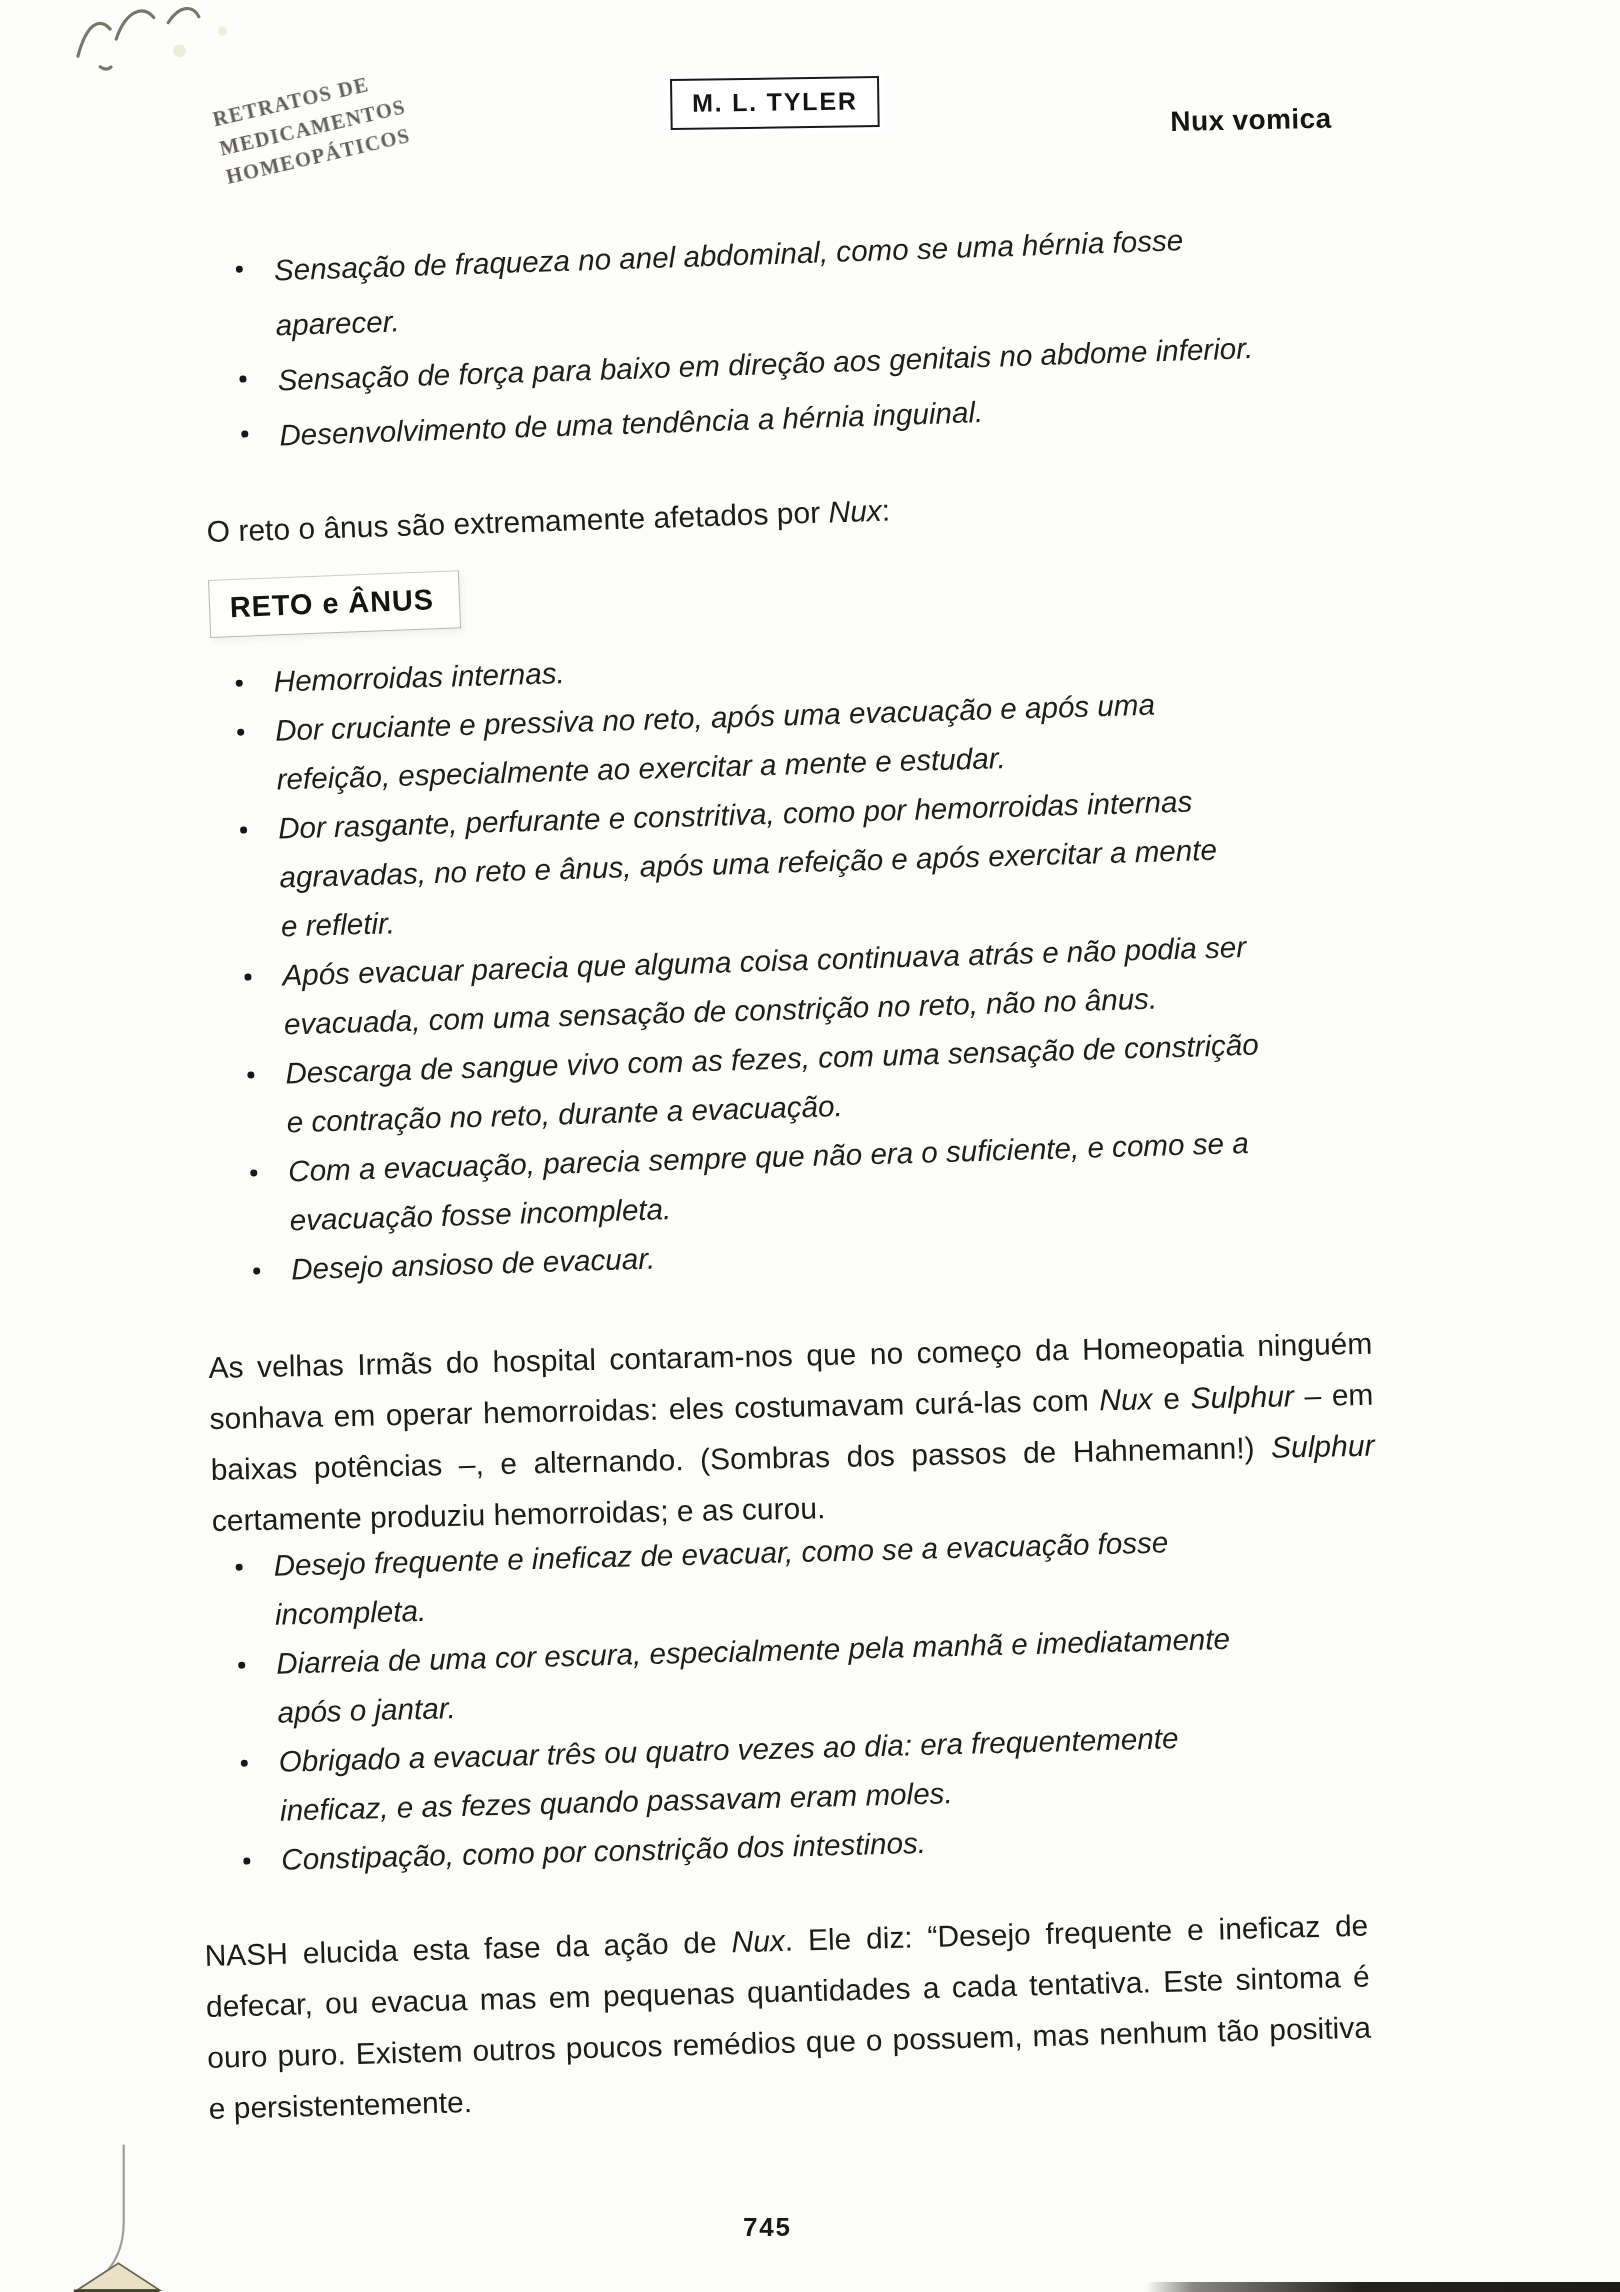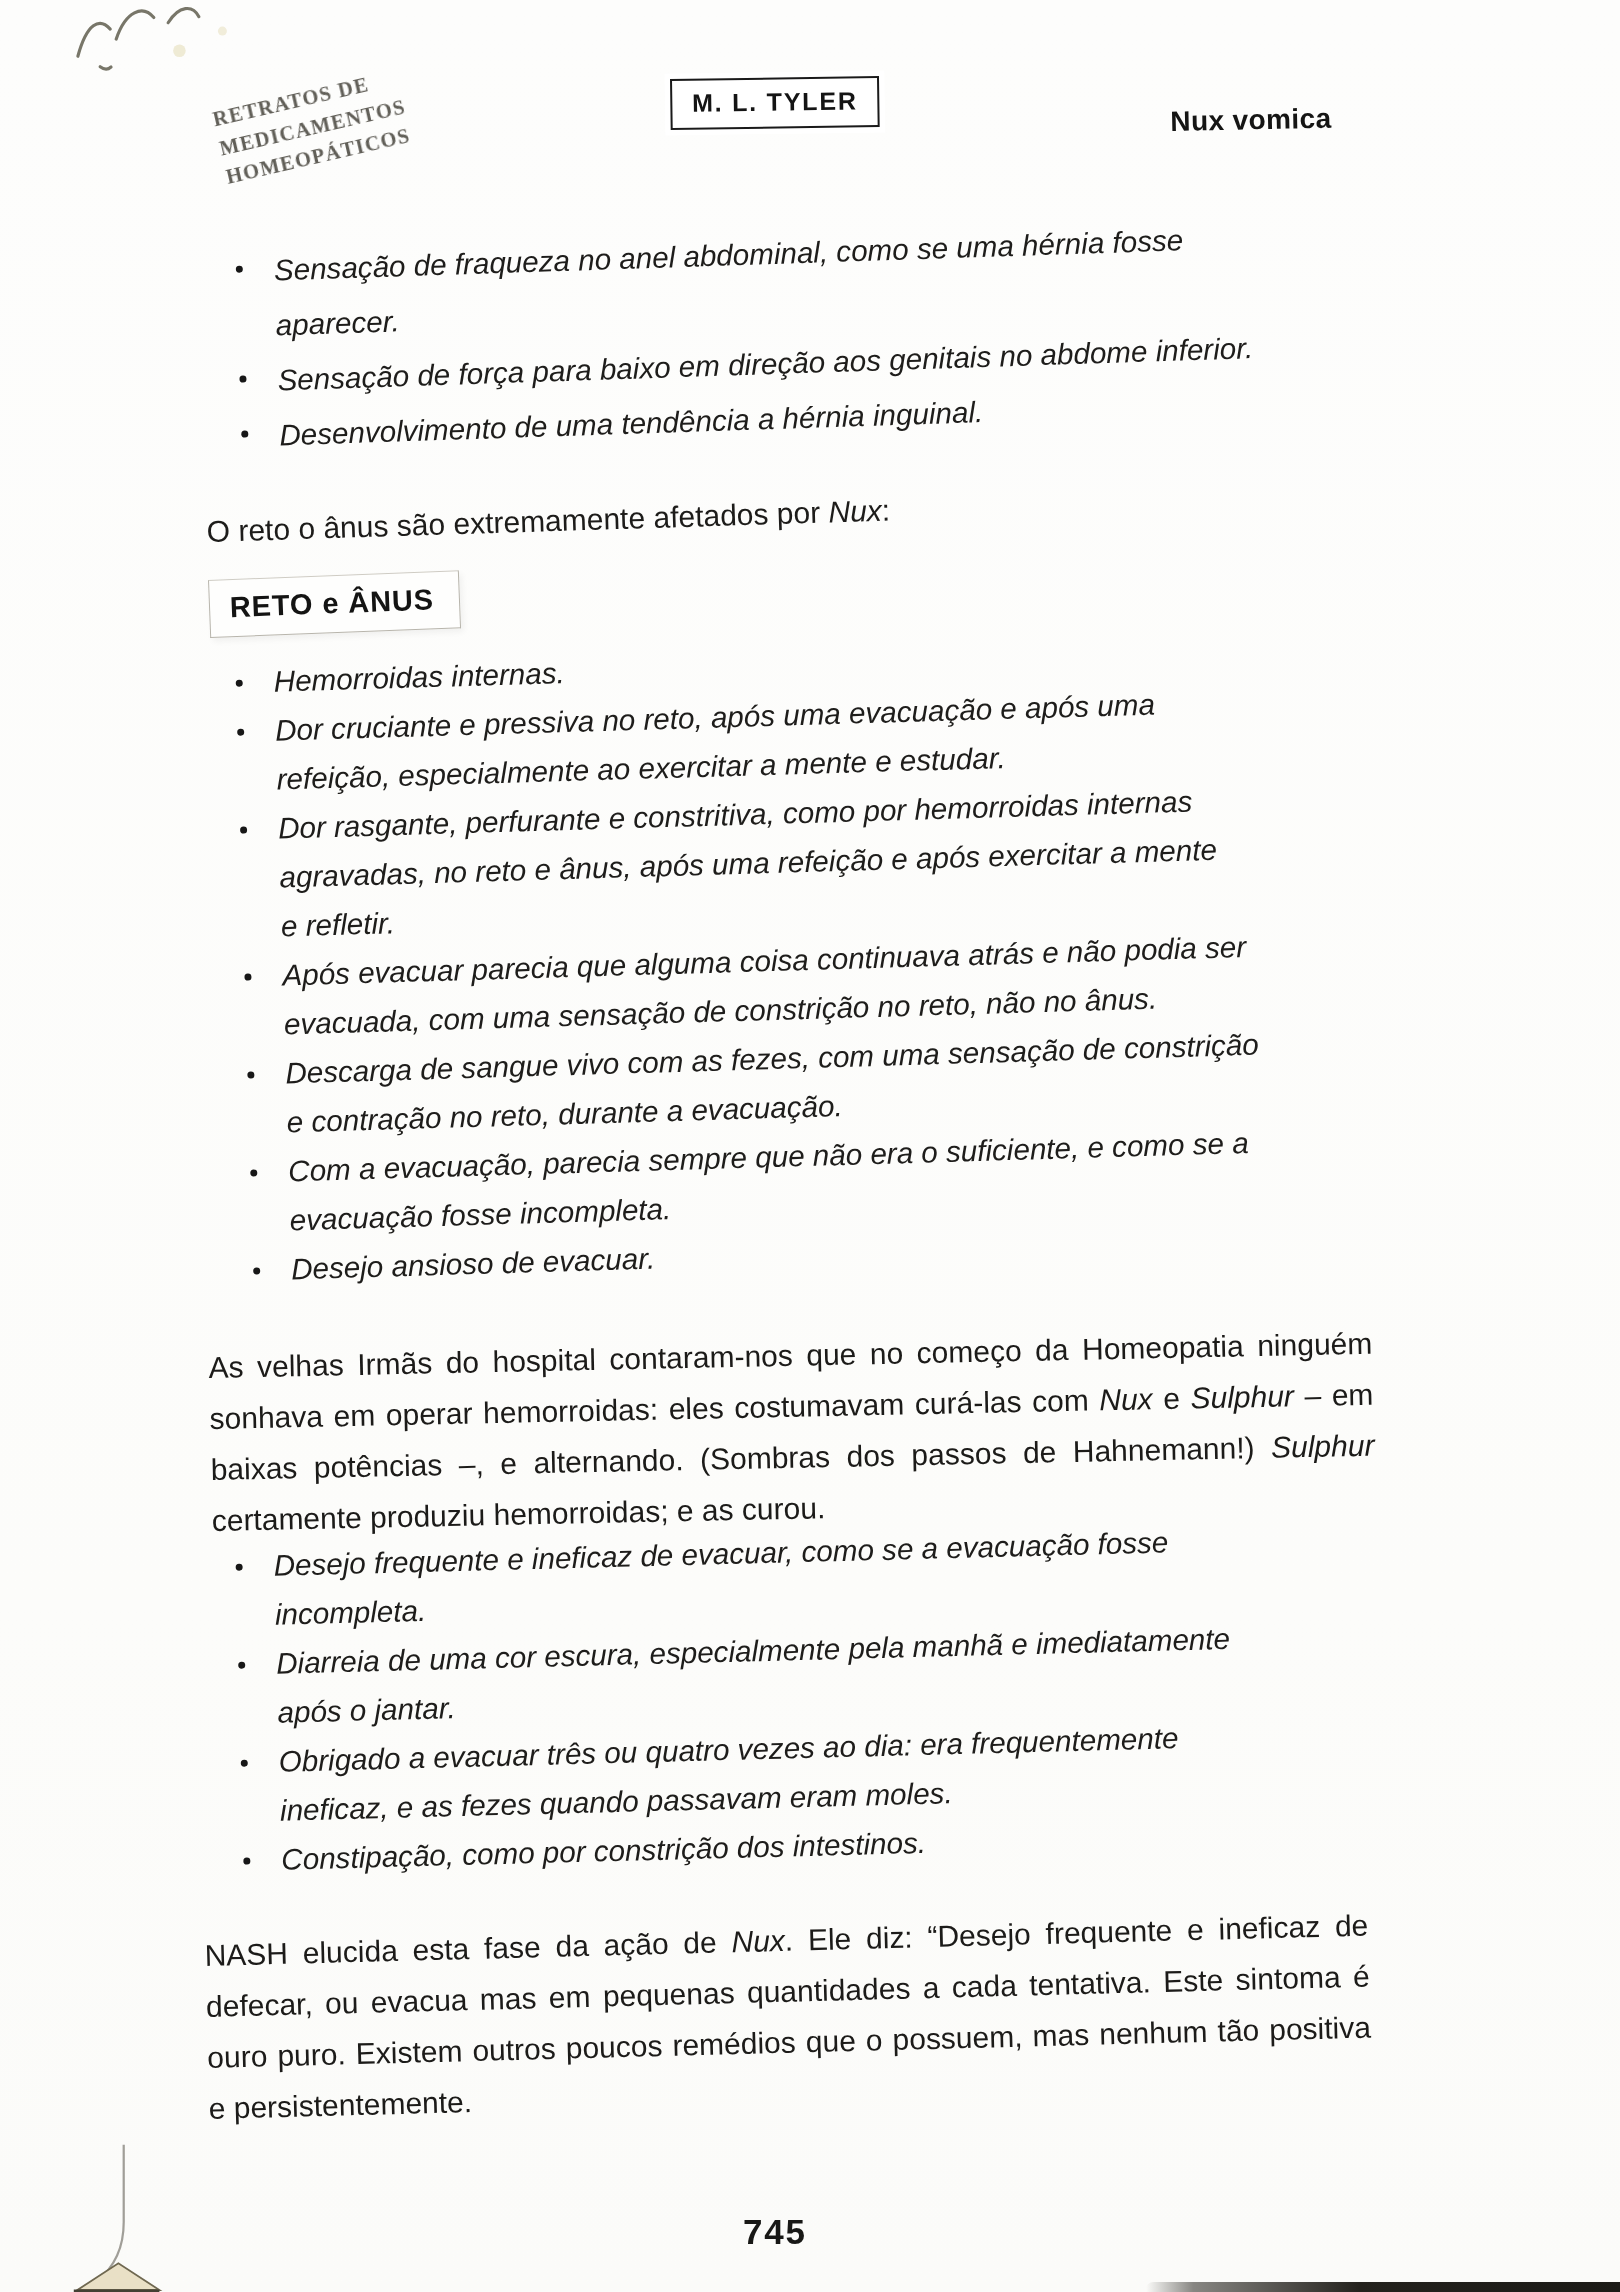--- a/index.html
+++ b/index.html
@@ -63,21 +63,21 @@
     transform:rotate(-2.2deg); transform-origin:0 0;
     box-shadow:2.7px 3.6px 6.3px rgba(0,0,0,.05);
   }
   .section-box .t { font-weight:bold; font-size:29px; letter-spacing:0.9px; color:#141413; white-space:nowrap; }
 
   .para { position:absolute; width:1164px; font-size:30px; line-height:51px; text-align:justify; color:#1c1b19; }
   .para1 { left:208px; top:1342px; transform:rotate(-1.2deg); transform-origin:0 0; }
   .nash  { left:204px; top:1930px; transform:rotate(-1.5deg); transform-origin:0 0; }
   .it { font-style:italic; }
 
-  .pagenum { left:743px; top:2212px; font-weight:bold; font-size:35px; letter-spacing:1.8px; color:#181816; }
+  .pagenum { left:743px; top:2212px; font-weight:bold; font-size:26px; letter-spacing:1.8px; color:#181816; }
 
   
   .strip {
     left:1146px; top:2282px; width:474px; height:10.7px;
     background:linear-gradient(90deg, rgba(40,38,32,0) 0%, rgba(40,38,32,.55) 10%, #24221d 45%, #1b1a16 100%);
     border-radius:7.2px 0 0 2.7px;
   }
   .corner-mark {
     left:82px; top:2286px; width:63px; height:8px;
     background:#39362e; transform:skewX(-28deg); border-radius:2.7px; opacity:.85;

